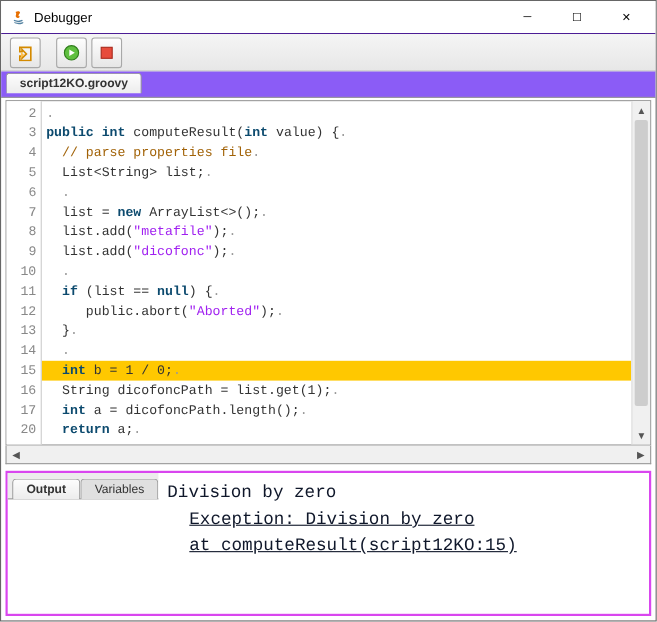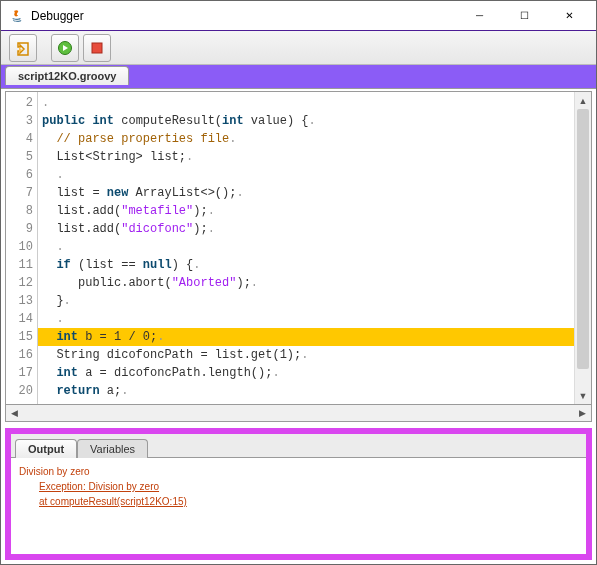--- a/index.html
+++ b/index.html
@@ -124,39 +124,39 @@
     border: 1px solid #9a9a9a;
     border-top: none;
     background:#f0f0f0;
     display:flex;
   }
   .scroll-h-wrap .arrow { width:17px;display:flex;align-items:center;justify-content:center;font-size:9px;color:#555;}
   .scroll-h-wrap .track{flex:1;position:relative;}
   
   .bottom {
     margin: 6px 4px 4px 4px;
-    border: 6px solid #d946ef;
+    border: 2px solid #d946ef;
     flex: 1;
     display: flex;
-    flex-direction: column;
+    flex-direction: row;
     background: #fff;
   }
   .bottom-tabs {
     height: 24px;
     background: #ececec;
     border-bottom: 1px solid #9a9a9a;
     display: flex; align-items: flex-end;
     padding-left: 4px;
   }
   .output {
     flex: 1;
     padding: 6px 8px;
-    font-family: Liberation Sans, sans-serif;
-    font-size: 10px;
-    color: #c2410c;
+    font-family: Liberation Mono, monospace;
+    font-size: 16px;
+    color: #0f172a;
     line-height: 1.5;
     overflow: auto;
   }
   .output .indent { padding-left: 20px; text-decoration: underline; }
 </style>
 </head>
 <body>
 
 <div class="titlebar">
   <span class="app-icon">

